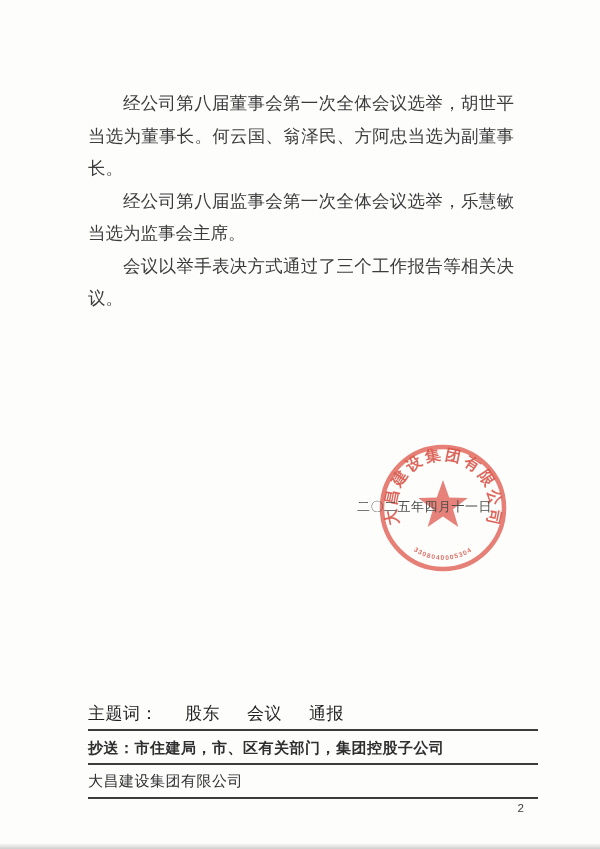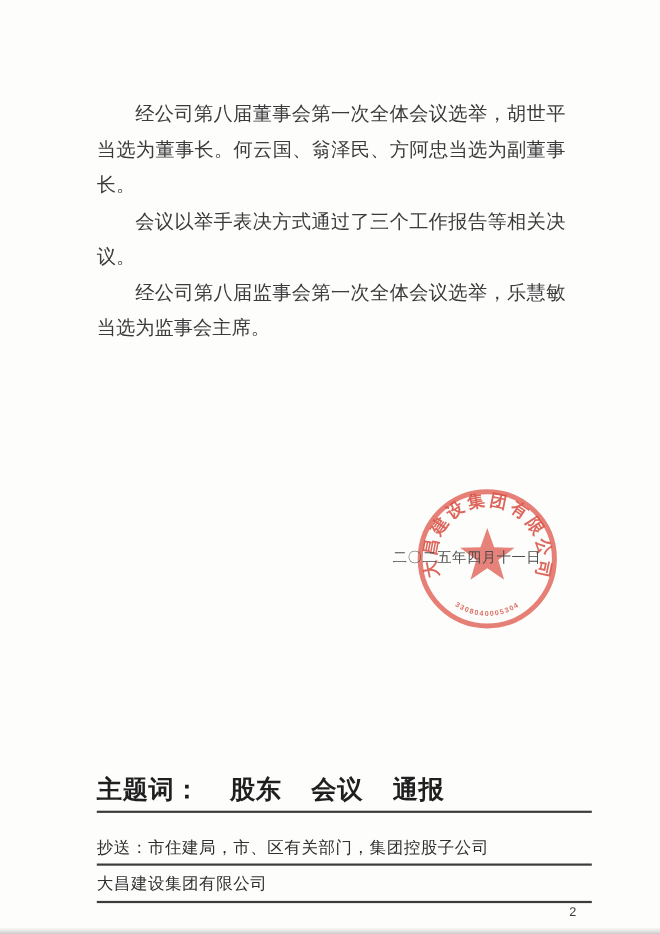--- a/index.html
+++ b/index.html
@@ -55,37 +55,38 @@
 
   
   .footer {
     position: absolute;
     left: 88px;
     top: 702px;
     width: 450px;
     color: #2f2f2f;
   }
   .subject-row {
-    font-weight: bold;
-    font-size: 23px;
+    font-weight: normal;
+    font-size: 17px;
     color: #1f1f1f;
     letter-spacing: 0.5px;
     white-space: nowrap;
   }
   .subject-row .term { margin-left: 27px; }
   .subject-row .term:first-of-type { margin-left: 3px; }
   .rule { background: #3c3c3c; width: 100%; }
   .rule-1 { margin-top: 4px; height: 2px; }
   .rule-2 { margin-top: 5px; height: 1.5px; }
   .rule-3 { margin-top: 6px; height: 2px; }
   .cc-row {
-    margin-top: 22px;
+    margin-top: 8px;
     font-size: 15px;
     letter-spacing: 0.5px;
     white-space: nowrap;
+    font-weight: bold;
   }
   .issuer-row {
     margin-top: 7px;
     display: flex;
     justify-content: space-between;
     font-size: 15px;
     letter-spacing: 0.5px;
   }
   .page-number {
     text-align: right;
@@ -104,22 +105,22 @@
     background: linear-gradient(to bottom, rgba(0,0,0,0), rgba(90,90,90,0.28));
   }
 </style>
 </head>
 <body>
 
 <div class="page">
 
   <div class="body-text">
     <p>经公司第八届董事会第一次全体会议选举，胡世平当选为董事长。何云国、翁泽民、方阿忠当选为副董事长。</p>
+    <p>经公司第八届监事会第一次全体会议选举，乐慧敏当选为监事会主席。</p>
     <p>会议以举手表决方式通过了三个工作报告等相关决议。</p>
-    <p>经公司第八届监事会第一次全体会议选举，乐慧敏当选为监事会主席。</p>
   </div>
 
   <div class="stamp">
     <svg viewBox="0 0 132 132" xmlns="http://www.w3.org/2000/svg">
       <circle cx="66" cy="66" r="61" fill="none" stroke="rgba(224,99,88,0.82)" stroke-width="4.5"></circle>
       <path id="seal-arc-top" fill="none" d="M 25.4 88.6 A 47 47 0 1 1 106.6 88.6"></path>
       <text class="seal-text" font-size="15.5" fill="rgba(216,82,70,0.88)">
         <textPath href="#seal-arc-top" startOffset="50%" text-anchor="middle" textLength="182">大昌建设集团有限公司</textPath>
       </text>
       <polygon fill="rgba(224,99,88,0.80)" points="66,38 72.2,55.5 90.7,56 76,67.2 81.3,85 66,74.5 50.7,85 56,67.2 41.3,56 59.8,55.5"></polygon>

